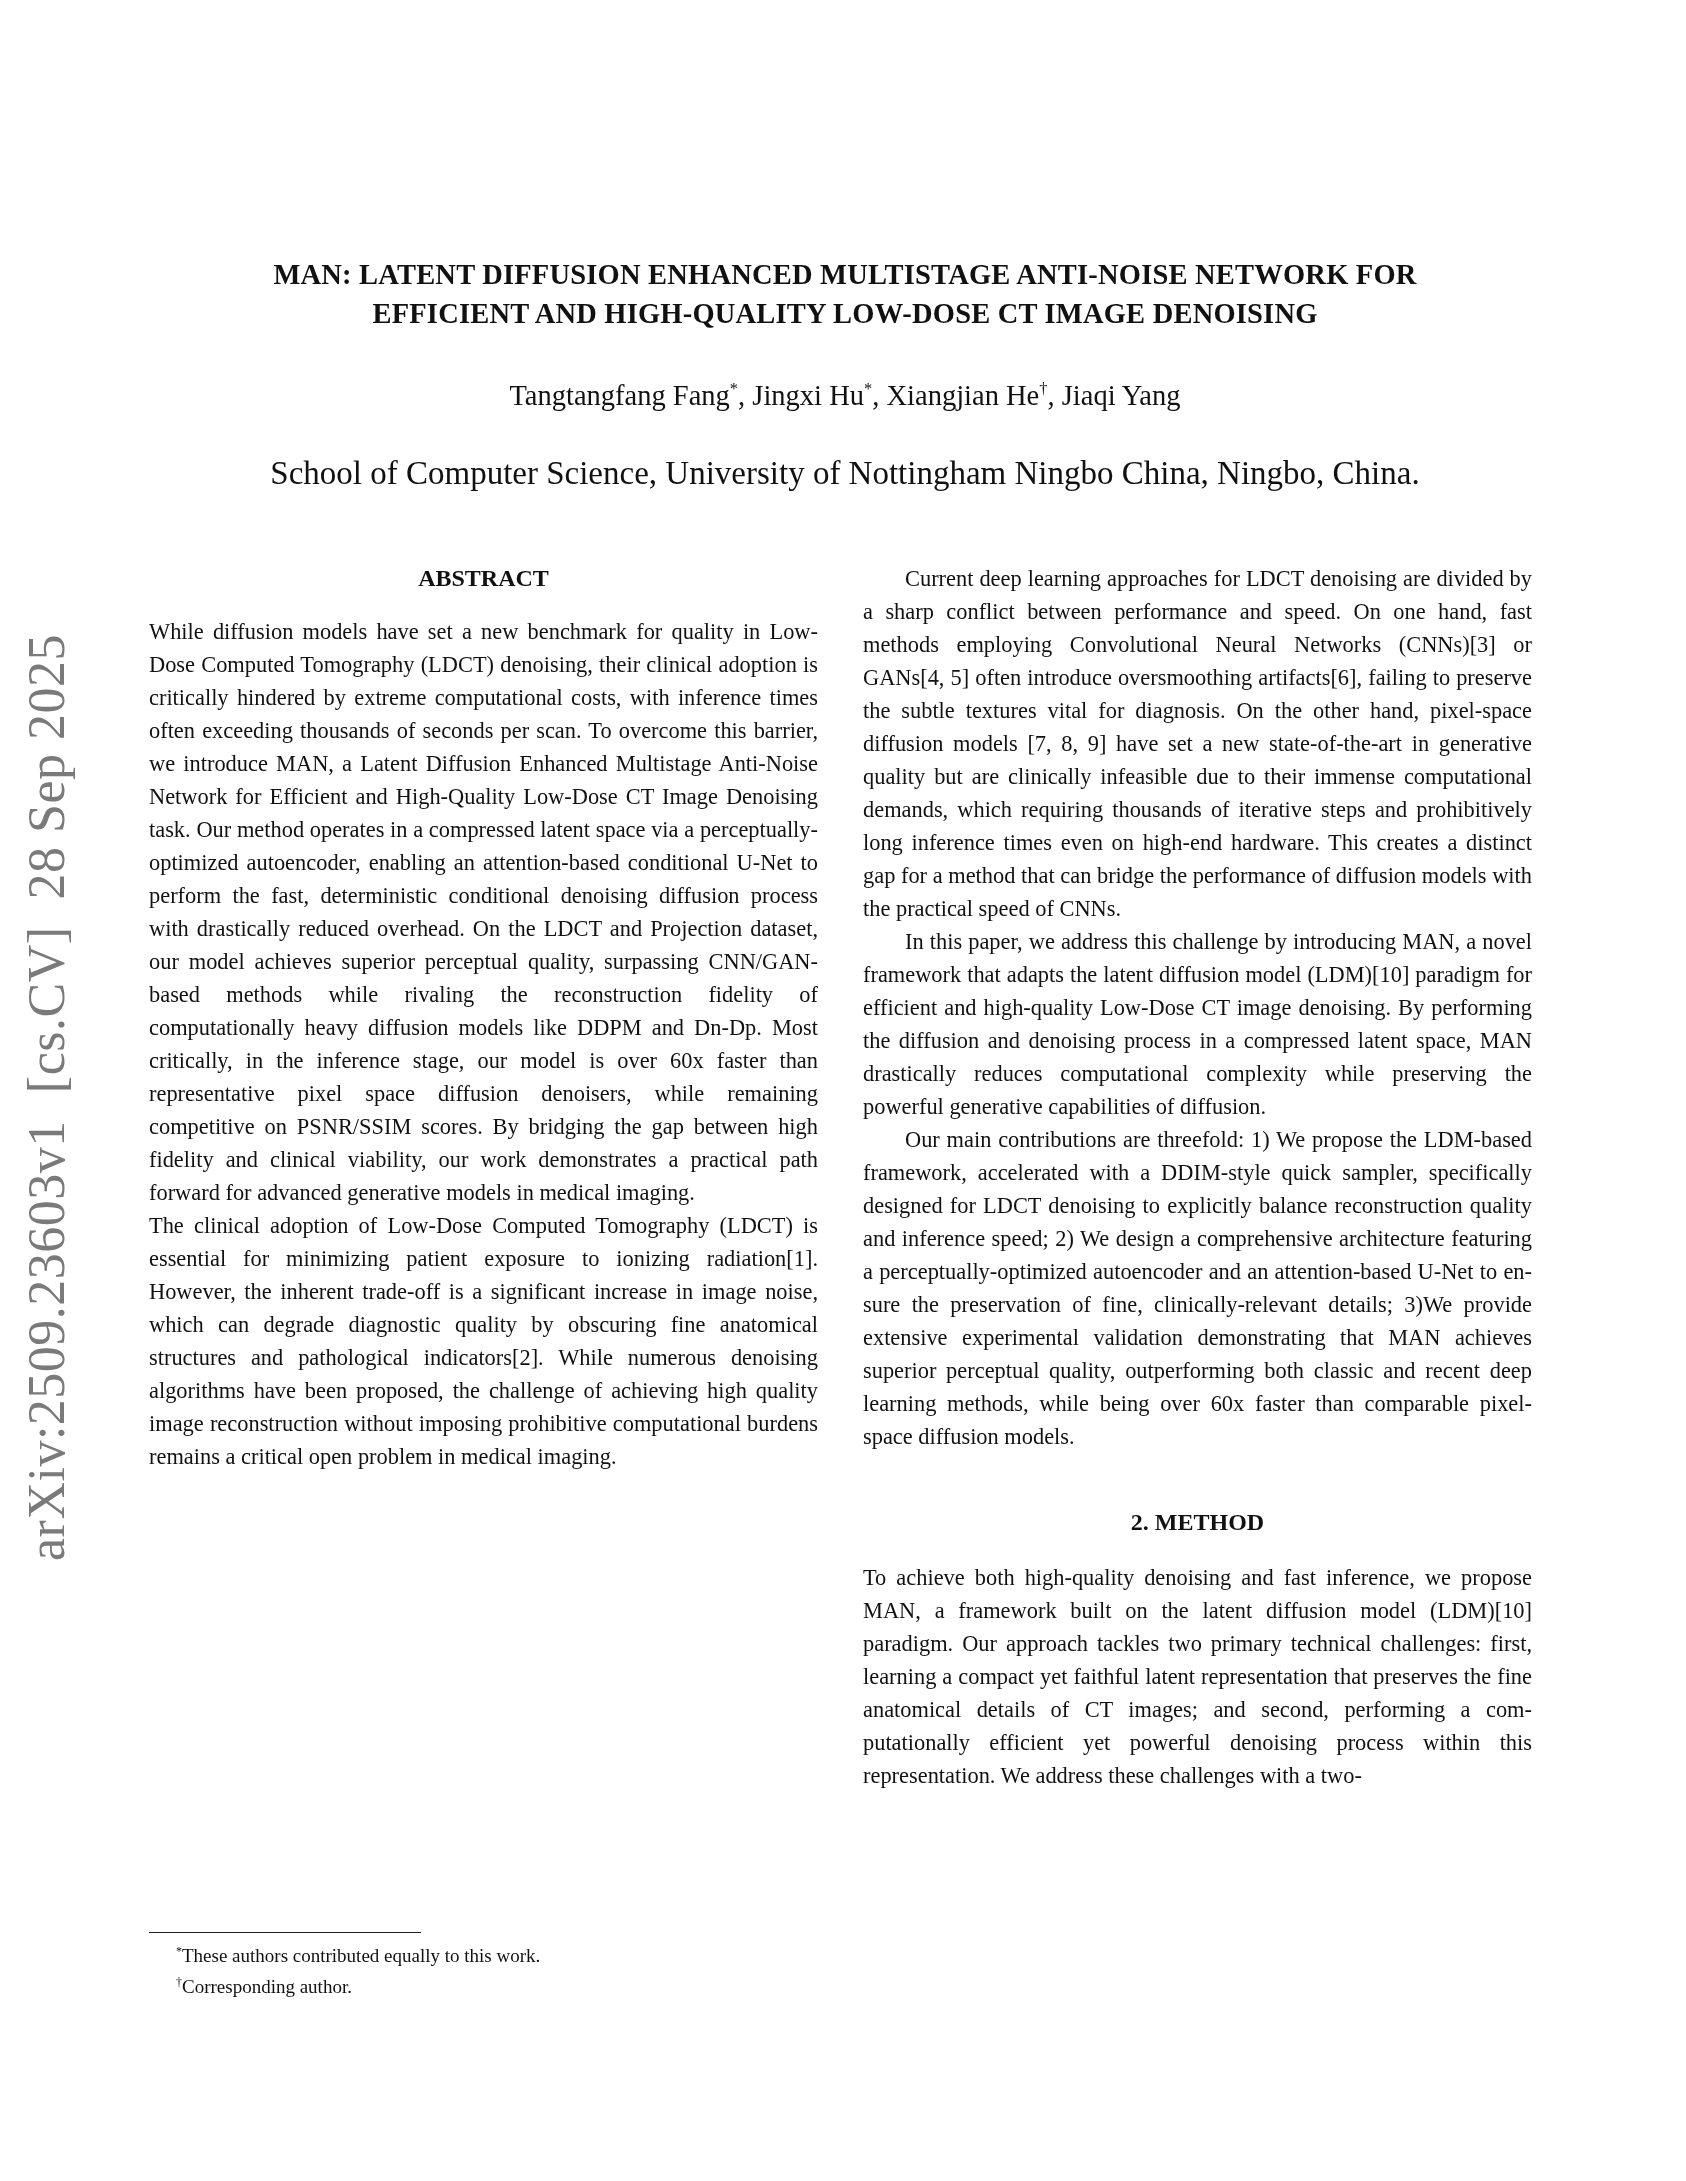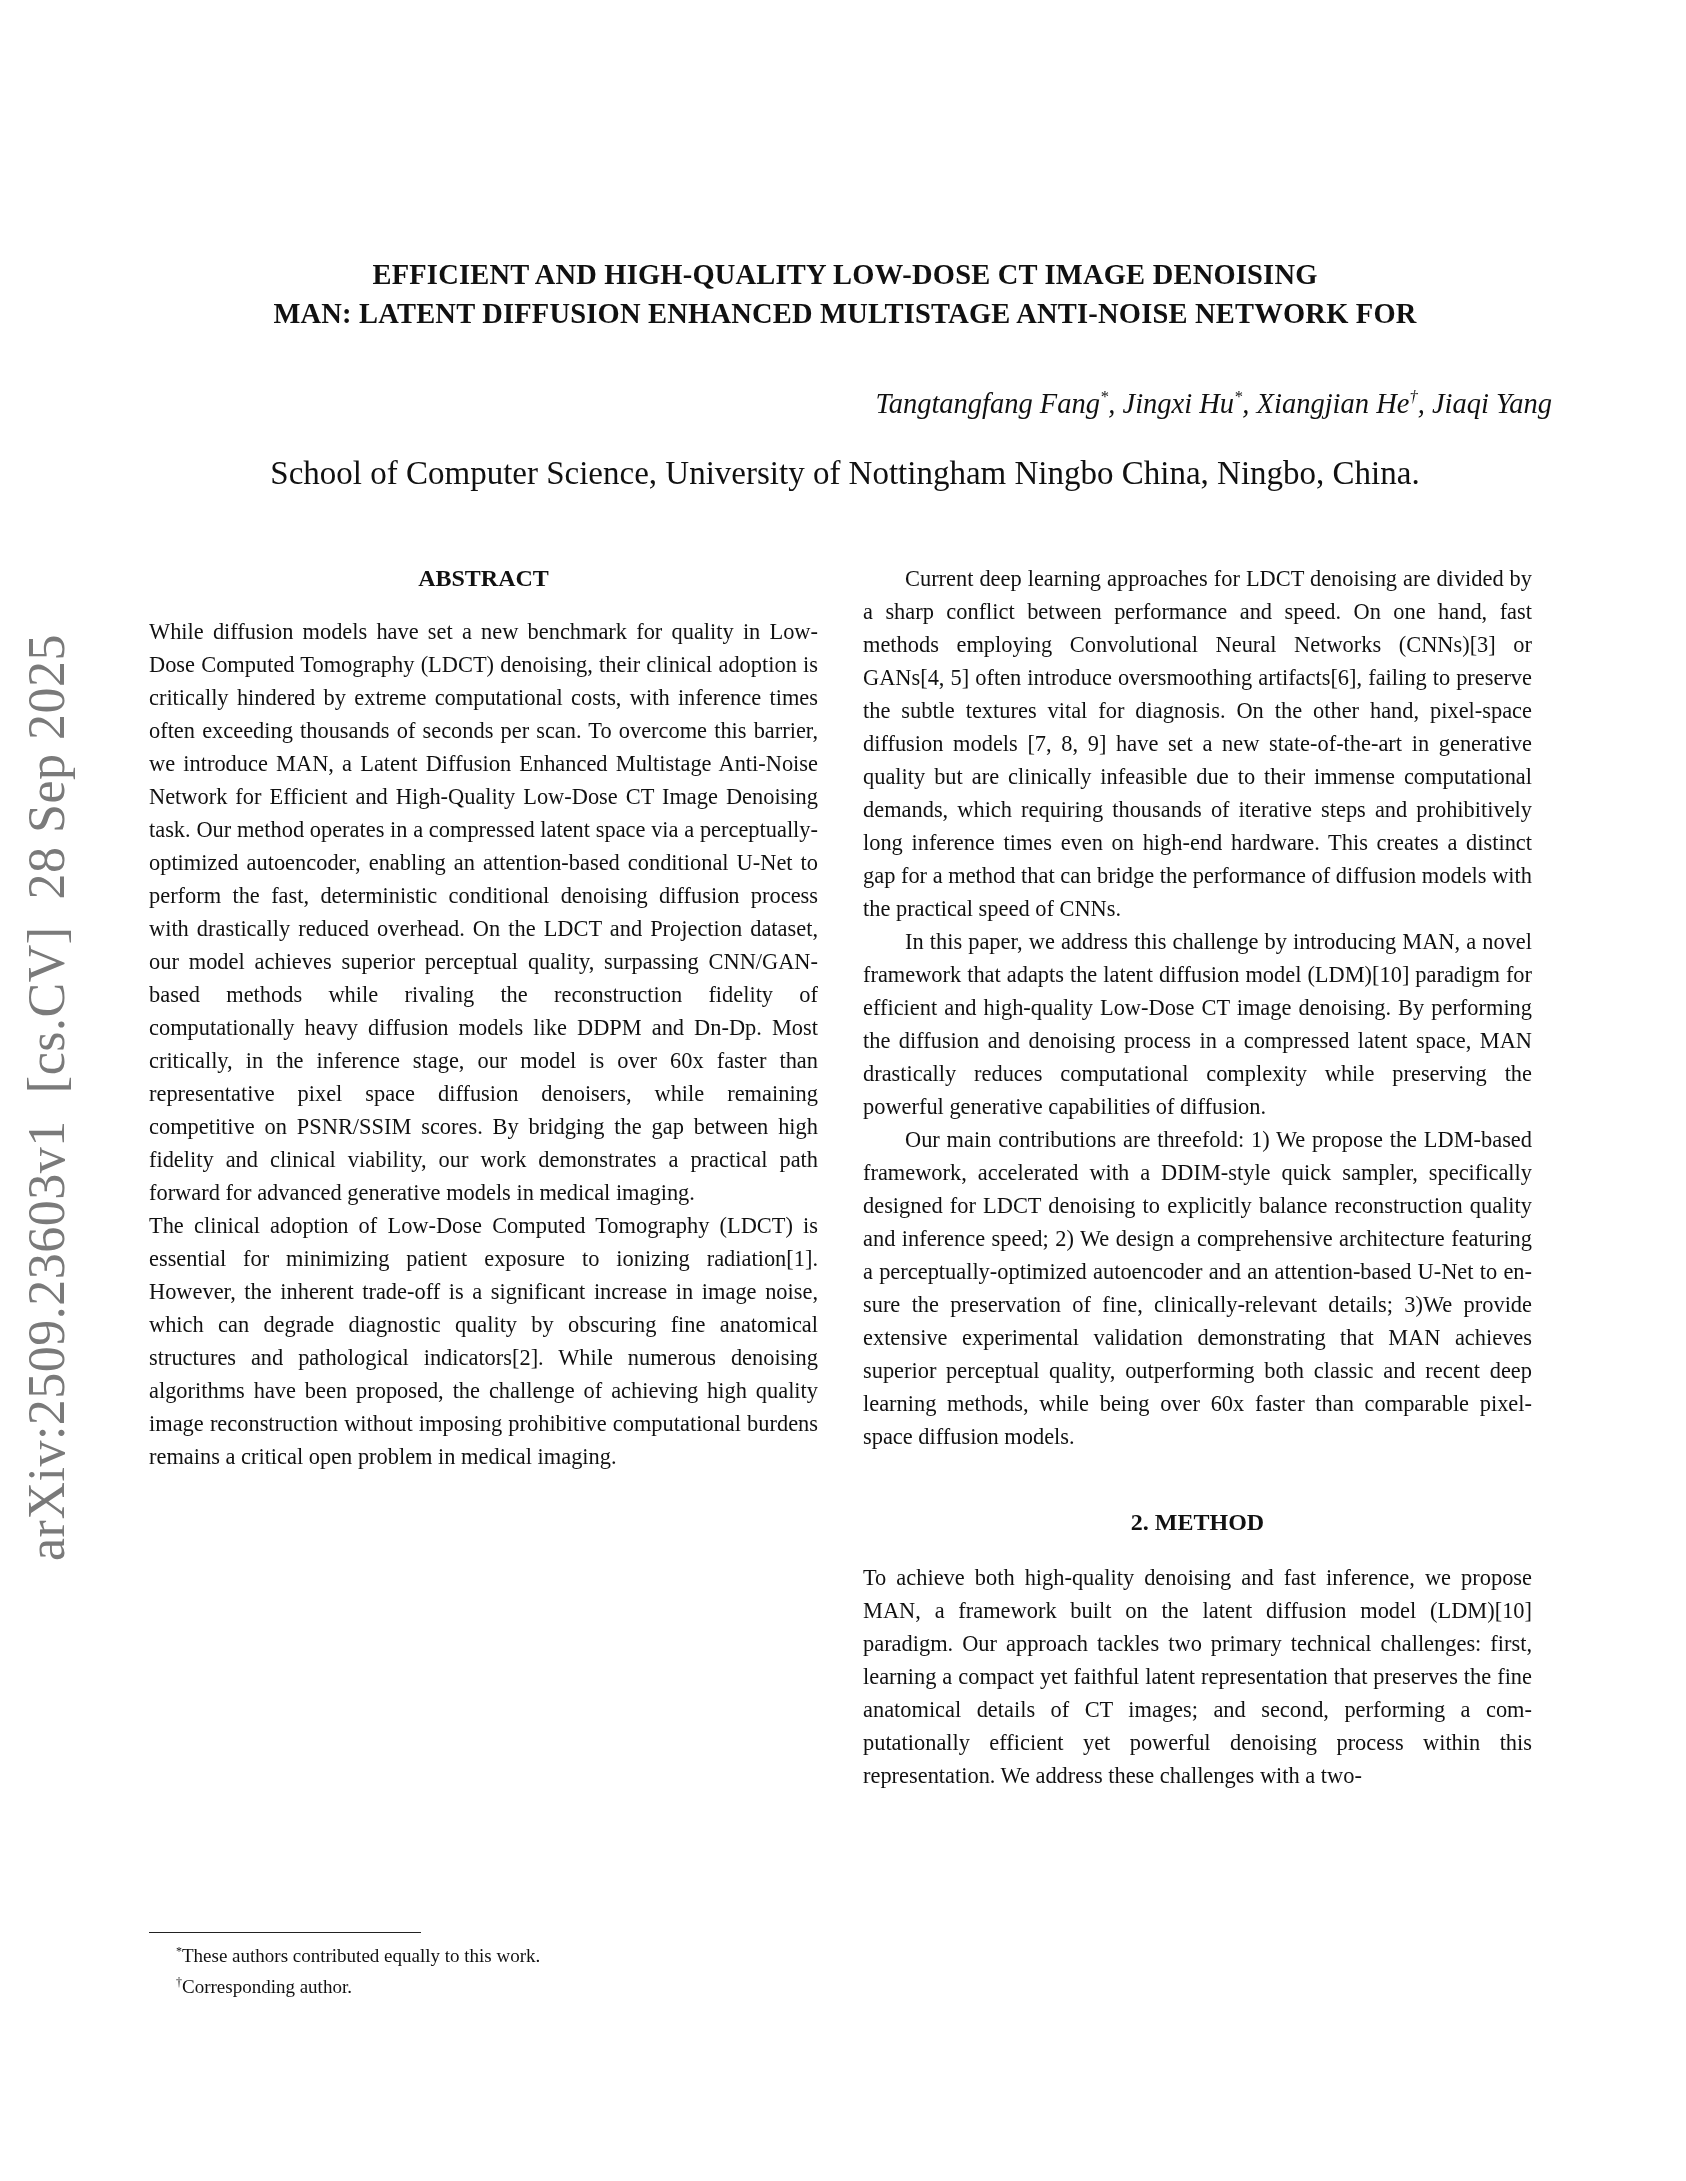--- a/index.html
+++ b/index.html
@@ -6,22 +6,22 @@
   body {
     width: 1686px; height: 2182px; position: relative; overflow: hidden;
     font-family: "Liberation Serif", "DejaVu Serif", serif; color: #111;
   }
   .title {
     position: absolute; left: 138px; width: 1414px; top: 255px;
     text-align: center; font-weight: bold; font-size: 28.5px; line-height: 39px;
     letter-spacing: 0.2px;
   }
   .authors {
-    position: absolute; left: 138px; width: 1414px; top: 378px;
-    text-align: right; font-style: italic; font-size: 28.5px; line-height: 37px;
+    position: absolute; left: 138px; width: 1414px; top: 370px;
+    text-align: center; font-size: 28.5px; line-height: 37px;
   }
   .authors sup { font-size: 16.5px; }
   .affil {
     position: absolute; left: 138px; width: 1414px; top: 455px;
     text-align: center; font-size: 33px; line-height: 37px;
   }
   .arxiv {
     position: absolute; left: 16.5px; top: 1561px;
     transform-origin: 0 0; transform: rotate(-90deg);
     font-size: 52px; color: #7a7a7a; white-space: nowrap; letter-spacing: 0.5px;
@@ -43,22 +43,22 @@
   }
   .footnotes {
     position: absolute; left: 176px; top: 1938px; font-size: 19px; line-height: 26px;
   }
   .footnotes sup { font-size: 12px; }
 </style>
 </head>
 <body>
 
 <div class="title">
+  <div>MAN: LATENT DIFFUSION ENHANCED MULTISTAGE ANTI-NOISE NETWORK FOR</div>
   <div>EFFICIENT AND HIGH-QUALITY LOW-DOSE CT IMAGE DENOISING</div>
-  <div>MAN: LATENT DIFFUSION ENHANCED MULTISTAGE ANTI-NOISE NETWORK FOR</div>
 </div>
 
 <div class="authors">
   <span>Tangtangfang Fang</span><sup>*</sup><span>, </span><span>Jingxi Hu</span><sup>*</sup><span>, </span><span>Xiangjian He</span><sup>†</sup><span>, </span><span>Jiaqi Yang</span>
 </div>
 
 <div class="affil">School of Computer Science, University of Nottingham Ningbo China, Ningbo, China.</div>
 
 <div class="arxiv" style="white-space: pre;">arXiv:2509.23603v1  [cs.CV]  28 Sep 2025</div>
 

